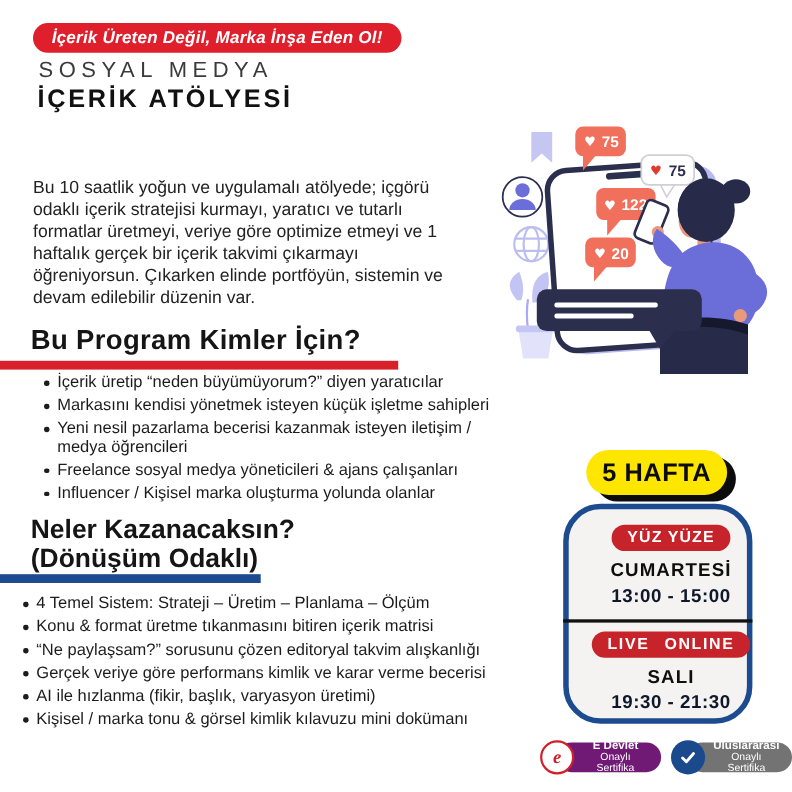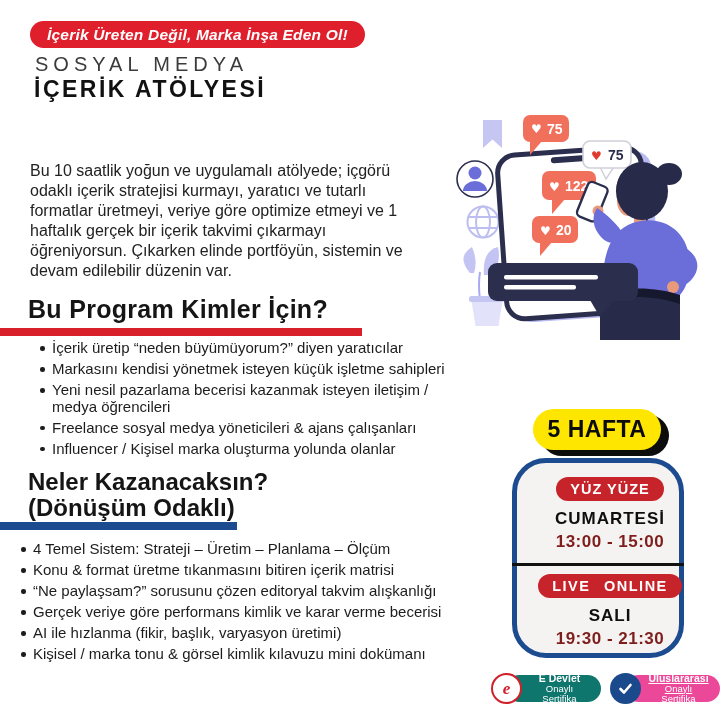--- a/index.html
+++ b/index.html
@@ -62,36 +62,36 @@
     display:flex; flex-direction:column; align-items:center;padding-left:24px;
   }
   .sched-pill{
     background:#c6242a; color:#fff; border-radius:15px;
     font-weight:800; font-size:14.5px; letter-spacing:1px;
     padding:4px 14px; white-space:nowrap;
   }
   .sched-pill.inperson { margin-top:14px; }
   .sched-pill.online { margin-top:12px; letter-spacing:1.5px; word-spacing:8px; }
   .sched-day{ margin-top:8px; font-size:17px; font-weight:800; letter-spacing:1px; color:#0e0e0e; }
-  .sched-time{ margin-top:3px; font-size:17px; font-weight:800; letter-spacing:.5px; color:#7f1d1d; }
+  .sched-time{ margin-top:3px; font-size:17px; font-weight:800; letter-spacing:.5px; color:#0f172a; }
   .sched-divider{
     position:absolute; left:-5px; top:100px; width:172px; height:2.5px; background:#111;
   }
 
   .cert-row{ position:absolute; left:491px; top:673px; display:flex; gap:9px; }
   .cert-badge{ position:relative; height:31px; }
   .cert-pill{
     margin-left:15px; height:27px; margin-top:2px;
     border-radius:14px; color:#fff; text-align:center;
     padding:2px 10px 2px 22px; display:flex; flex-direction:column; justify-content:center;
   }
   .cert-pill .l1{ font-size:10.5px; font-weight:700; line-height:11px; }
   .cert-pill .l2{ font-size:9.5px; line-height:10.5px; }
-  .cert-pill.red{ background:#0f766e; }
-  .cert-pill.blue{ background:#ec4899;text-decoration:underline; }
+  .cert-pill.red{ background:#701a75; }
+  .cert-pill.blue{ background:#737373; }
   .cert-circle{
     position:absolute; left:0; top:0; width:31px; height:31px; border-radius:50%;
     display:flex; align-items:center; justify-content:center;
   }
   .cert-circle.white{ background:#fff; border:2px solid #d0202a; color:#d0202a;
     font-family:"Liberation Serif", serif; font-style:italic; font-weight:700; font-size:17px; }
   .cert-circle.blue{ background:#1b4a8c; }
 
   .illustration{ position:absolute; left:440px; top:95px; width:280px; height:245px; }
   .illustration svg{ width:100%; height:100%; }

